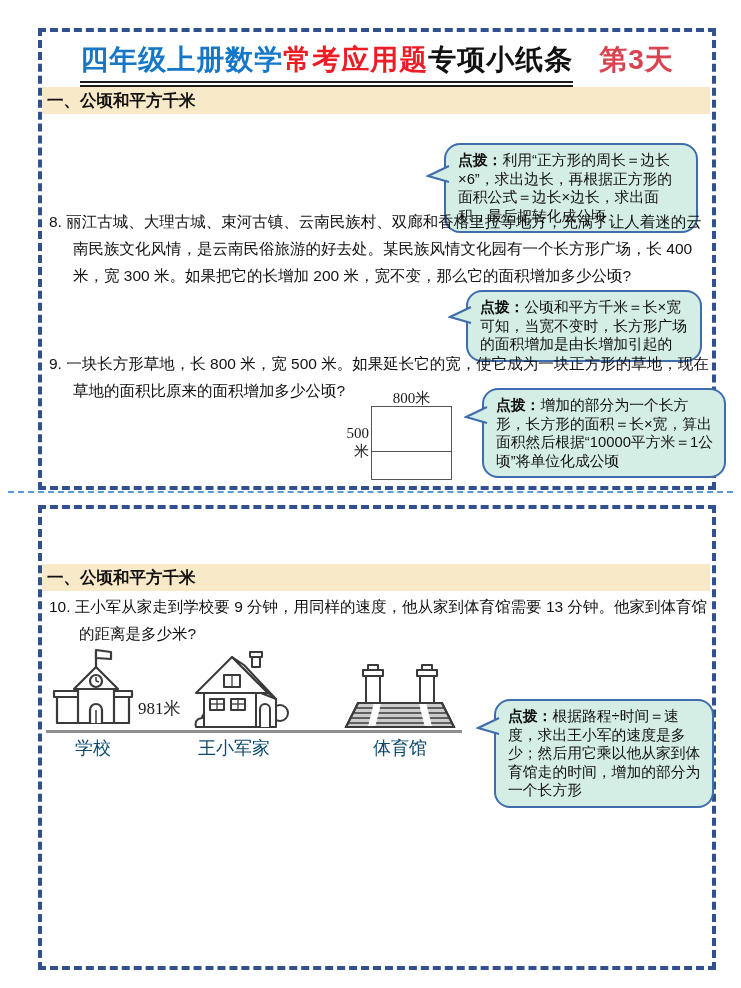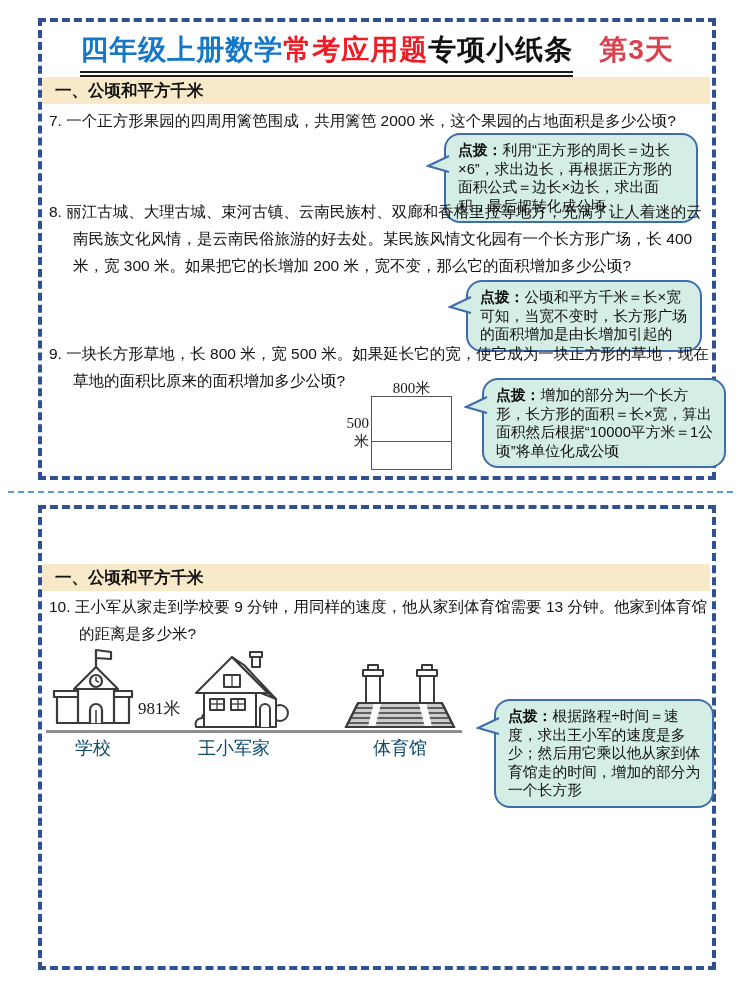--- a/index.html
+++ b/index.html
@@ -1,37 +1,37 @@
 <!DOCTYPE html>
 <html><head>
 <meta charset="utf-8">
 <style>
   * { margin:0; padding:0; box-sizing:border-box; }
   html,body { width:741px; height:988px; background:#ffffff; overflow:hidden;
               font-family:"Liberation Sans", sans-serif; color:#1a1a1a; }
   .page { position:relative; width:741px; height:988px; background:#fff; }
 
   .sheet { position:absolute; left:38px; width:678px; border:4px dashed #30508f; background:#fff; }
-  .sheet1 { top:18px;  height:462px; }
+  .sheet1 { top:28px;  height:462px; }
   .sheet2 { top:505px; height:465px; }
 
   .cutline { position:absolute; left:8px; top:491px; width:725px; height:0;
              border-top:2px dashed #5b9bd5; }
 
   .title { position:absolute; top:9px; left:0; width:100%; text-align:center;
            font-size:28px; font-weight:800; letter-spacing:1px; white-space:nowrap; }
   .t-underline { display:inline-block; border-bottom:6px double #1c1c1c; padding-bottom:2px; }
   .t-blue  { color:#1577c8; }
   .t-red   { color:#ee1c25; }
   .t-black { color:#111111; }
   .t-day   { color:#d9434f; margin-left:26px; }
 
   .section-bar { position:absolute; top:55px; left:0; width:668px; height:27px;
                  background:#f8e9c8; font-size:16.5px; font-weight:700;
-                 line-height:27px; padding-left:13px; color:#111; }
+                 line-height:27px; padding-left:5px; color:#111; }
 
   .problem { position:absolute; font-size:15.5px; line-height:27px;
              padding-left:24px; text-indent:-24px; color:#111; }
 
   .bubble { position:absolute; background:#d4ede5; border:2px solid #3f6cac;
             border-radius:16px; padding:6px 10px 6px 12px;
             font-size:14.8px; line-height:18.6px; color:#111; }
   .bubble .hint-label { font-weight:700; }
   .tail { position:absolute; left:-20px; }
 
@@ -60,21 +60,20 @@
 
 <div class="page">
 
   <section class="sheet sheet1">
     <div class="title">
       <span class="t-underline"><span class="t-blue">四年级上册数学</span><span class="t-red">常考应用题</span><span class="t-black">专项小纸条</span></span><span class="t-day">第3天</span>
     </div>
 
     <div class="section-bar">一、公顷和平方千米</div>
 
-    <p class="problem" style="top:85px; left:7px; width:658px;">7. 一个正方形果园的四周用篱笆围成，共用篱笆 2000 米，这个果园的占地面积是多少公顷?</p>
 
     <div class="bubble" style="left:402px; top:111px; width:254px;">
       <svg class="tail" style="top:18px;" width="24" height="22" viewBox="0 0 24 22">
         <path d="M23 3 L2 13 L23 19" fill="#d4ede5" stroke="#3f6cac" stroke-width="2.2"></path>
       </svg>
       <span class="hint-label">点拨：</span><span>利用“正方形的周长＝边长×6”，求出边长，再根据正方形的面积公式＝边长×边长，求出面积，最后把转化成公顷</span>
     </div>
 
     <p class="problem" style="top:176px; left:7px; width:660px;">8. 丽江古城、大理古城、束河古镇、云南民族村、双廊和香格里拉等地方，充满了让人着迷的云南民族文化风情，是云南民俗旅游的好去处。某民族风情文化园有一个长方形广场，长 400 米，宽 300 米。如果把它的长增加 200 米，宽不变，那么它的面积增加多少公顷?</p>
 

